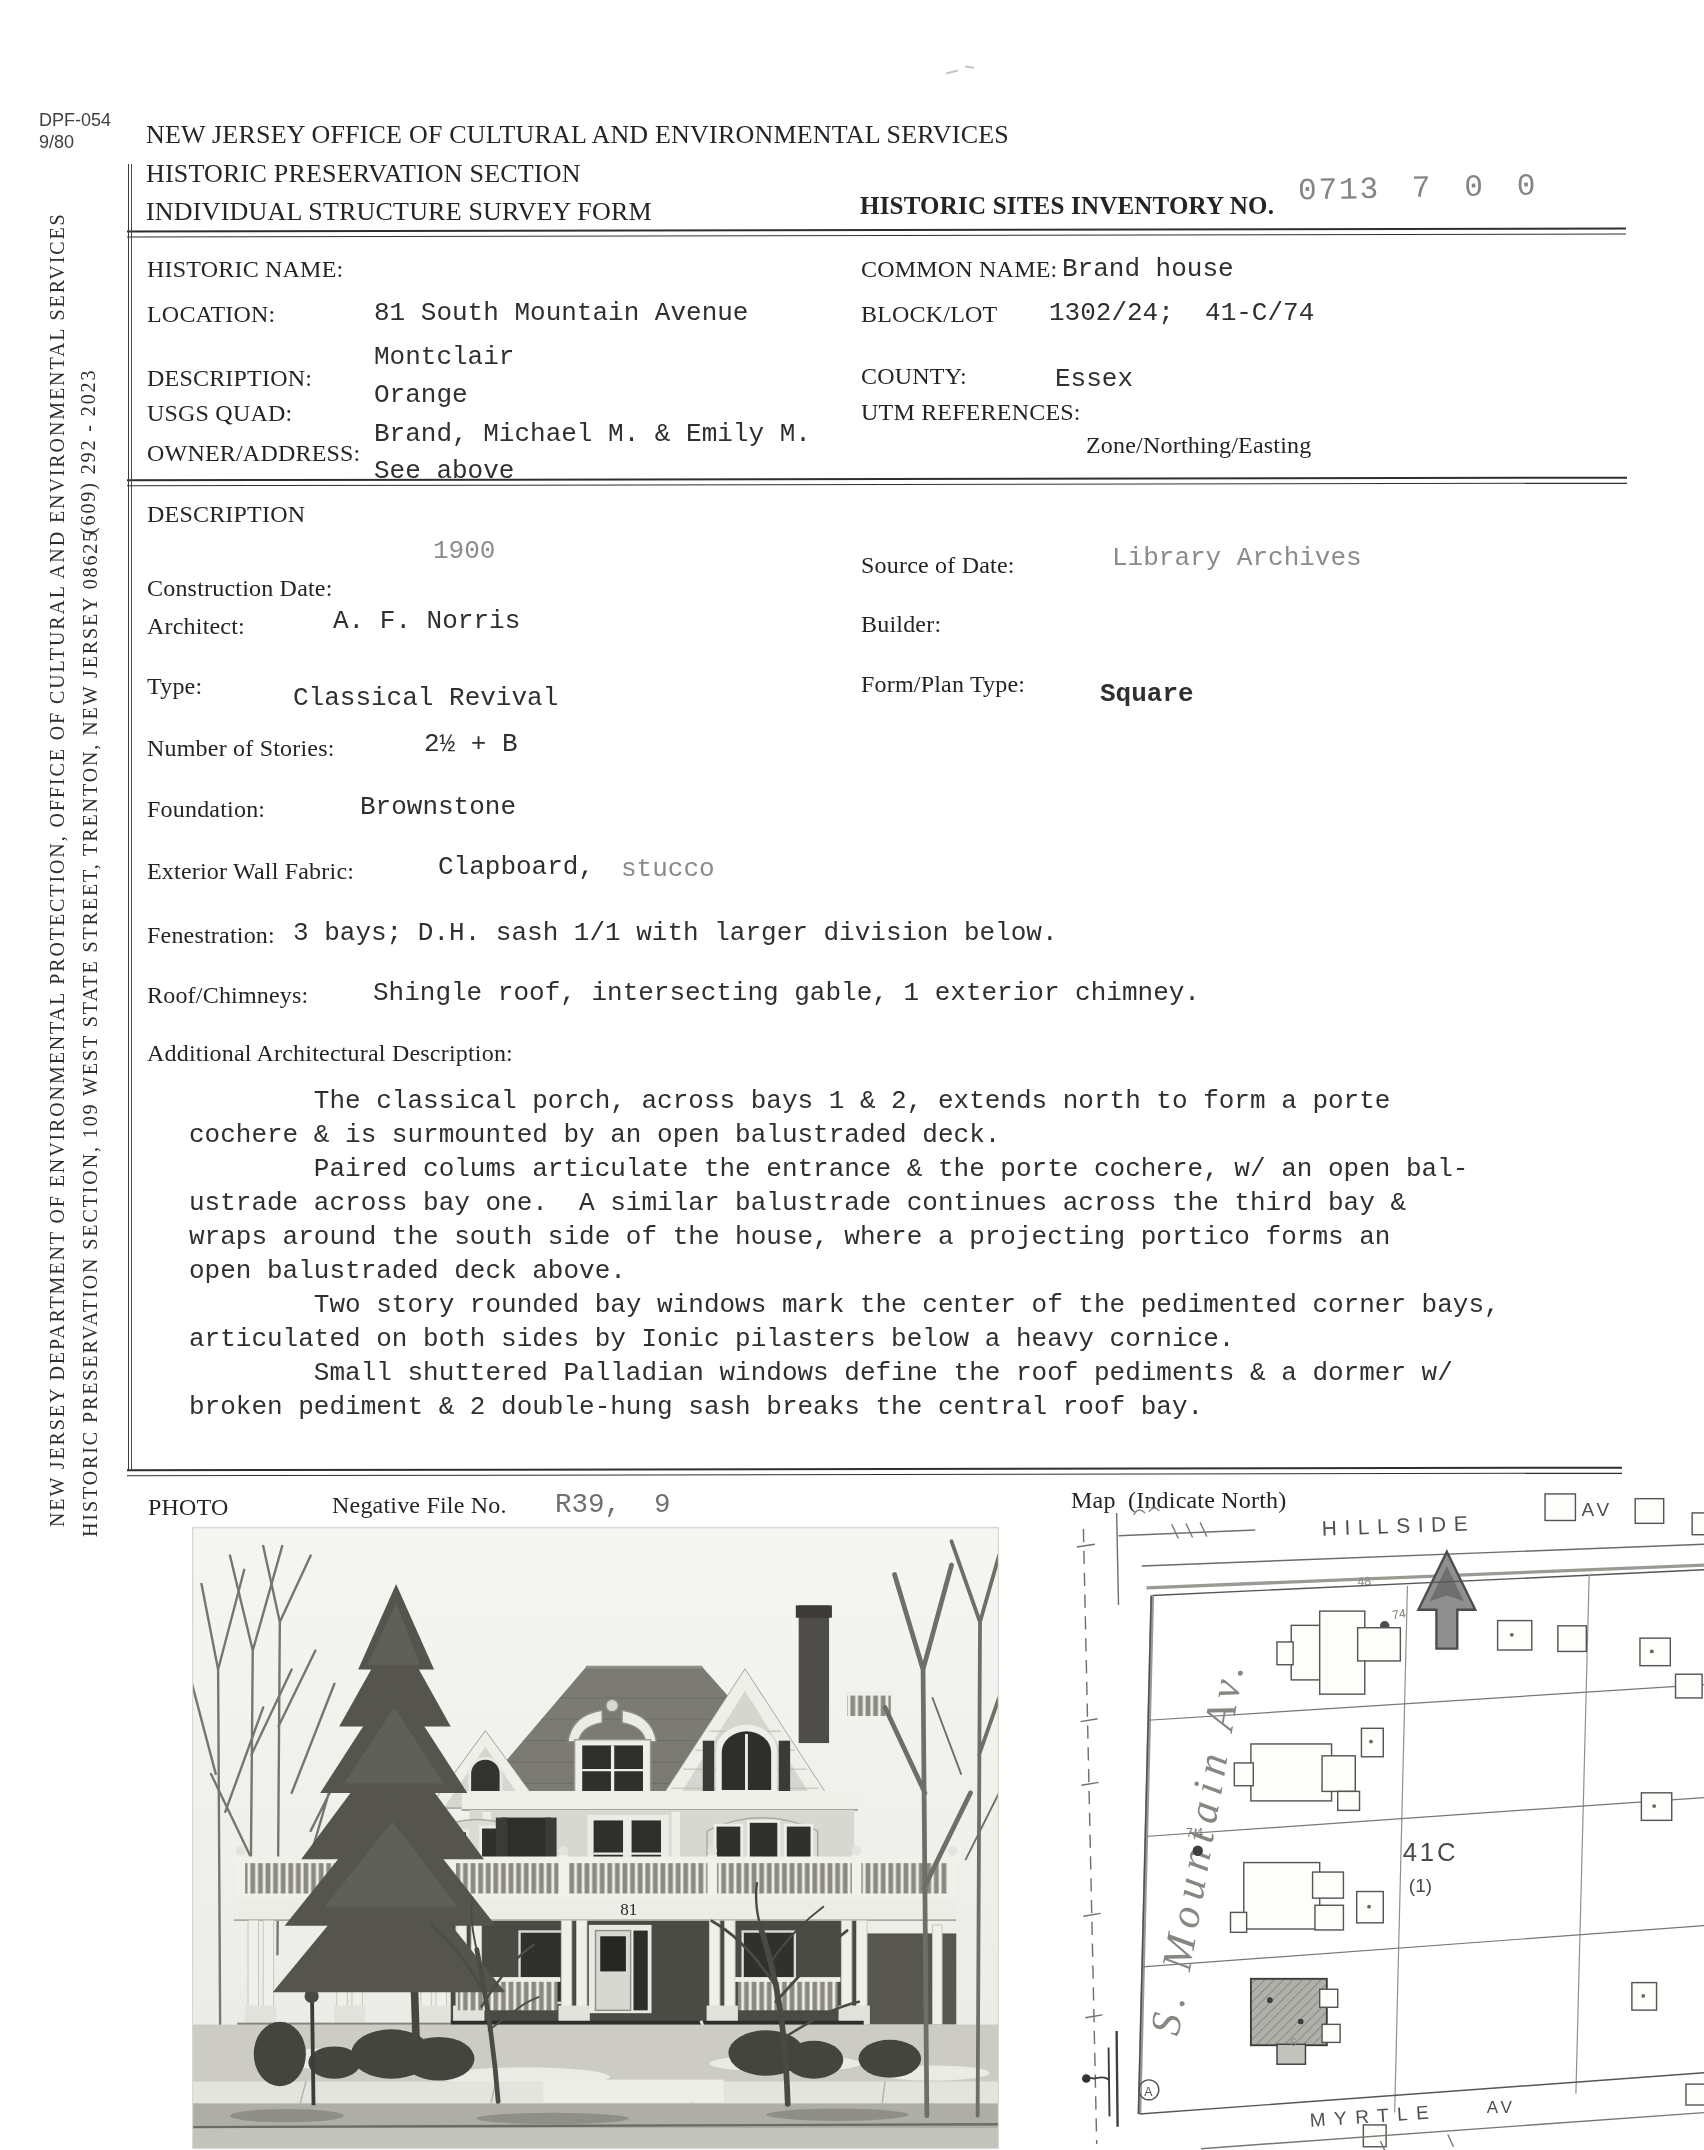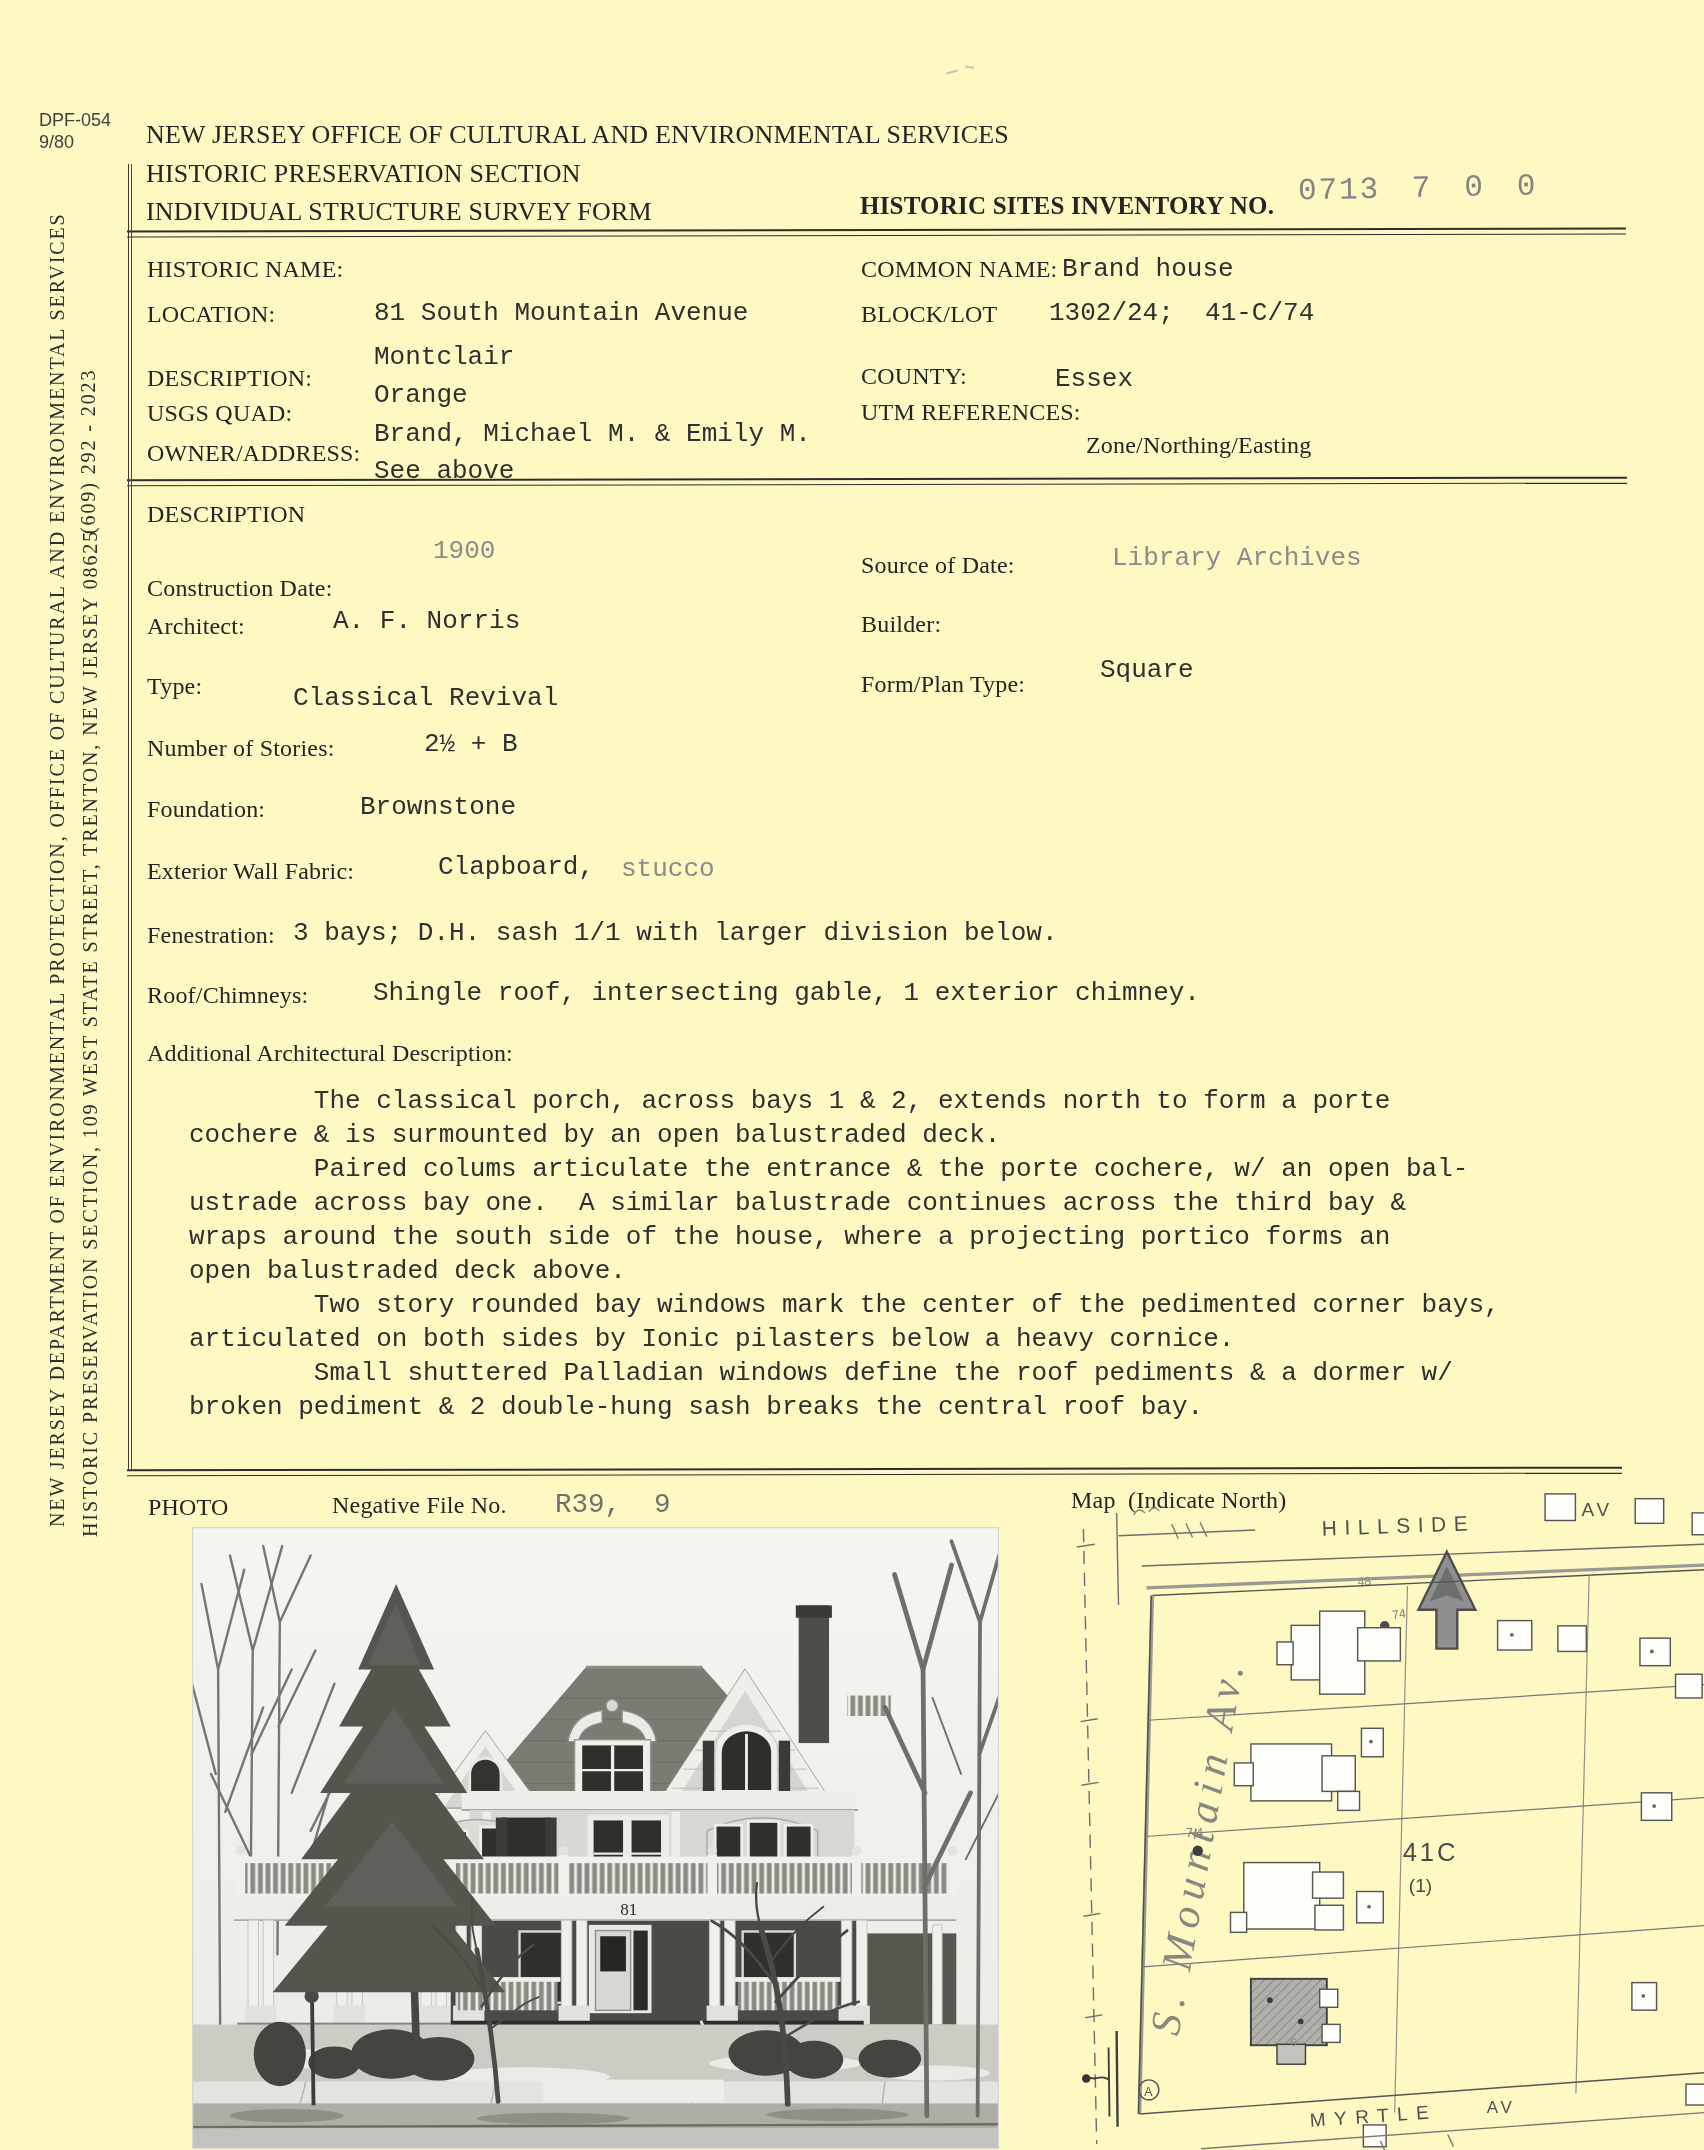--- a/index.html
+++ b/index.html
@@ -1,16 +1,16 @@
 <!DOCTYPE html>
 <html style="font-size:7.6px"><head>
 <meta charset="utf-8">
 <style>
   html,body{margin:0;padding:0;background:#e8e8e4;}
-  #page{position:relative;width:1704px;height:2151px;background:#fef9c3;overflow:hidden;
+  #page{position:relative;width:1704px;height:2151px;background:#ffffff;overflow:hidden;
         font-family:"Liberation Serif",serif;color:#262626;}
   .abs{position:absolute;}
   .lbl{font-family:"Liberation Serif",serif;font-size:24px;color:#242424;white-space:pre;letter-spacing:0.2px;}
   .lbl-b{font-weight:600;}
   .tw{font-family:"Liberation Mono","DejaVu Sans Mono",monospace;font-size:26px;color:#2f2f2f;white-space:pre;}
   .tw-gray{color:#8b8b8b;}
   .tw-mid{color:#6f6f6f;}
   .stamp{font-family:"Liberation Mono","DejaVu Sans Mono",monospace;font-size:31px;color:#848484;
          letter-spacing:1.9px;word-spacing:11.4px;transform:rotate(-1.2deg);white-space:pre;}
   .smalltext{font-family:"Liberation Sans",sans-serif;font-size:18px;color:#3f3f3f;line-height:22px;}
@@ -84,21 +84,21 @@
   <div class="abs tw tw-gray" style="left:1112px;top:543px;">Library Archives</div>
 
   <div class="abs lbl" style="left:147px;top:613px;">Architect:</div>
   <div class="abs tw" style="left:333px;top:606px;">A. F. Norris</div>
   <div class="abs lbl" style="left:861px;top:611px;">Builder:</div>
   <div class="abs tw" style="left:1055px;top:609px;"></div>
 
   <div class="abs lbl" style="left:147px;top:673px;">Type:</div>
   <div class="abs tw" style="left:293px;top:667px;margin-top:16px;">Classical Revival</div>
   <div class="abs lbl" style="left:861px;top:671px;">Form/Plan Type:</div>
-  <div class="abs tw" style="left:1100px;top:655px;">Square</div>
+  <div class="abs tw" style="left:1100px;top:679px;font-weight:bold;">Square</div>
 
   <div class="abs lbl" style="left:147px;top:735px;">Number of Stories:</div>
   <div class="abs tw" style="left:424px;top:729px;">2½ + B</div>
 
   <div class="abs lbl" style="left:147px;top:796px;">Foundation:</div>
   <div class="abs tw" style="left:360px;top:792px;">Brownstone</div>
 
   <div class="abs lbl" style="left:147px;top:858px;">Exterior Wall Fabric:</div>
   <div class="abs tw" style="left:438px;top:852px;">Clapboard,</div>
   <div class="abs tw tw-gray" style="left:621px;top:854px;">stucco</div>

